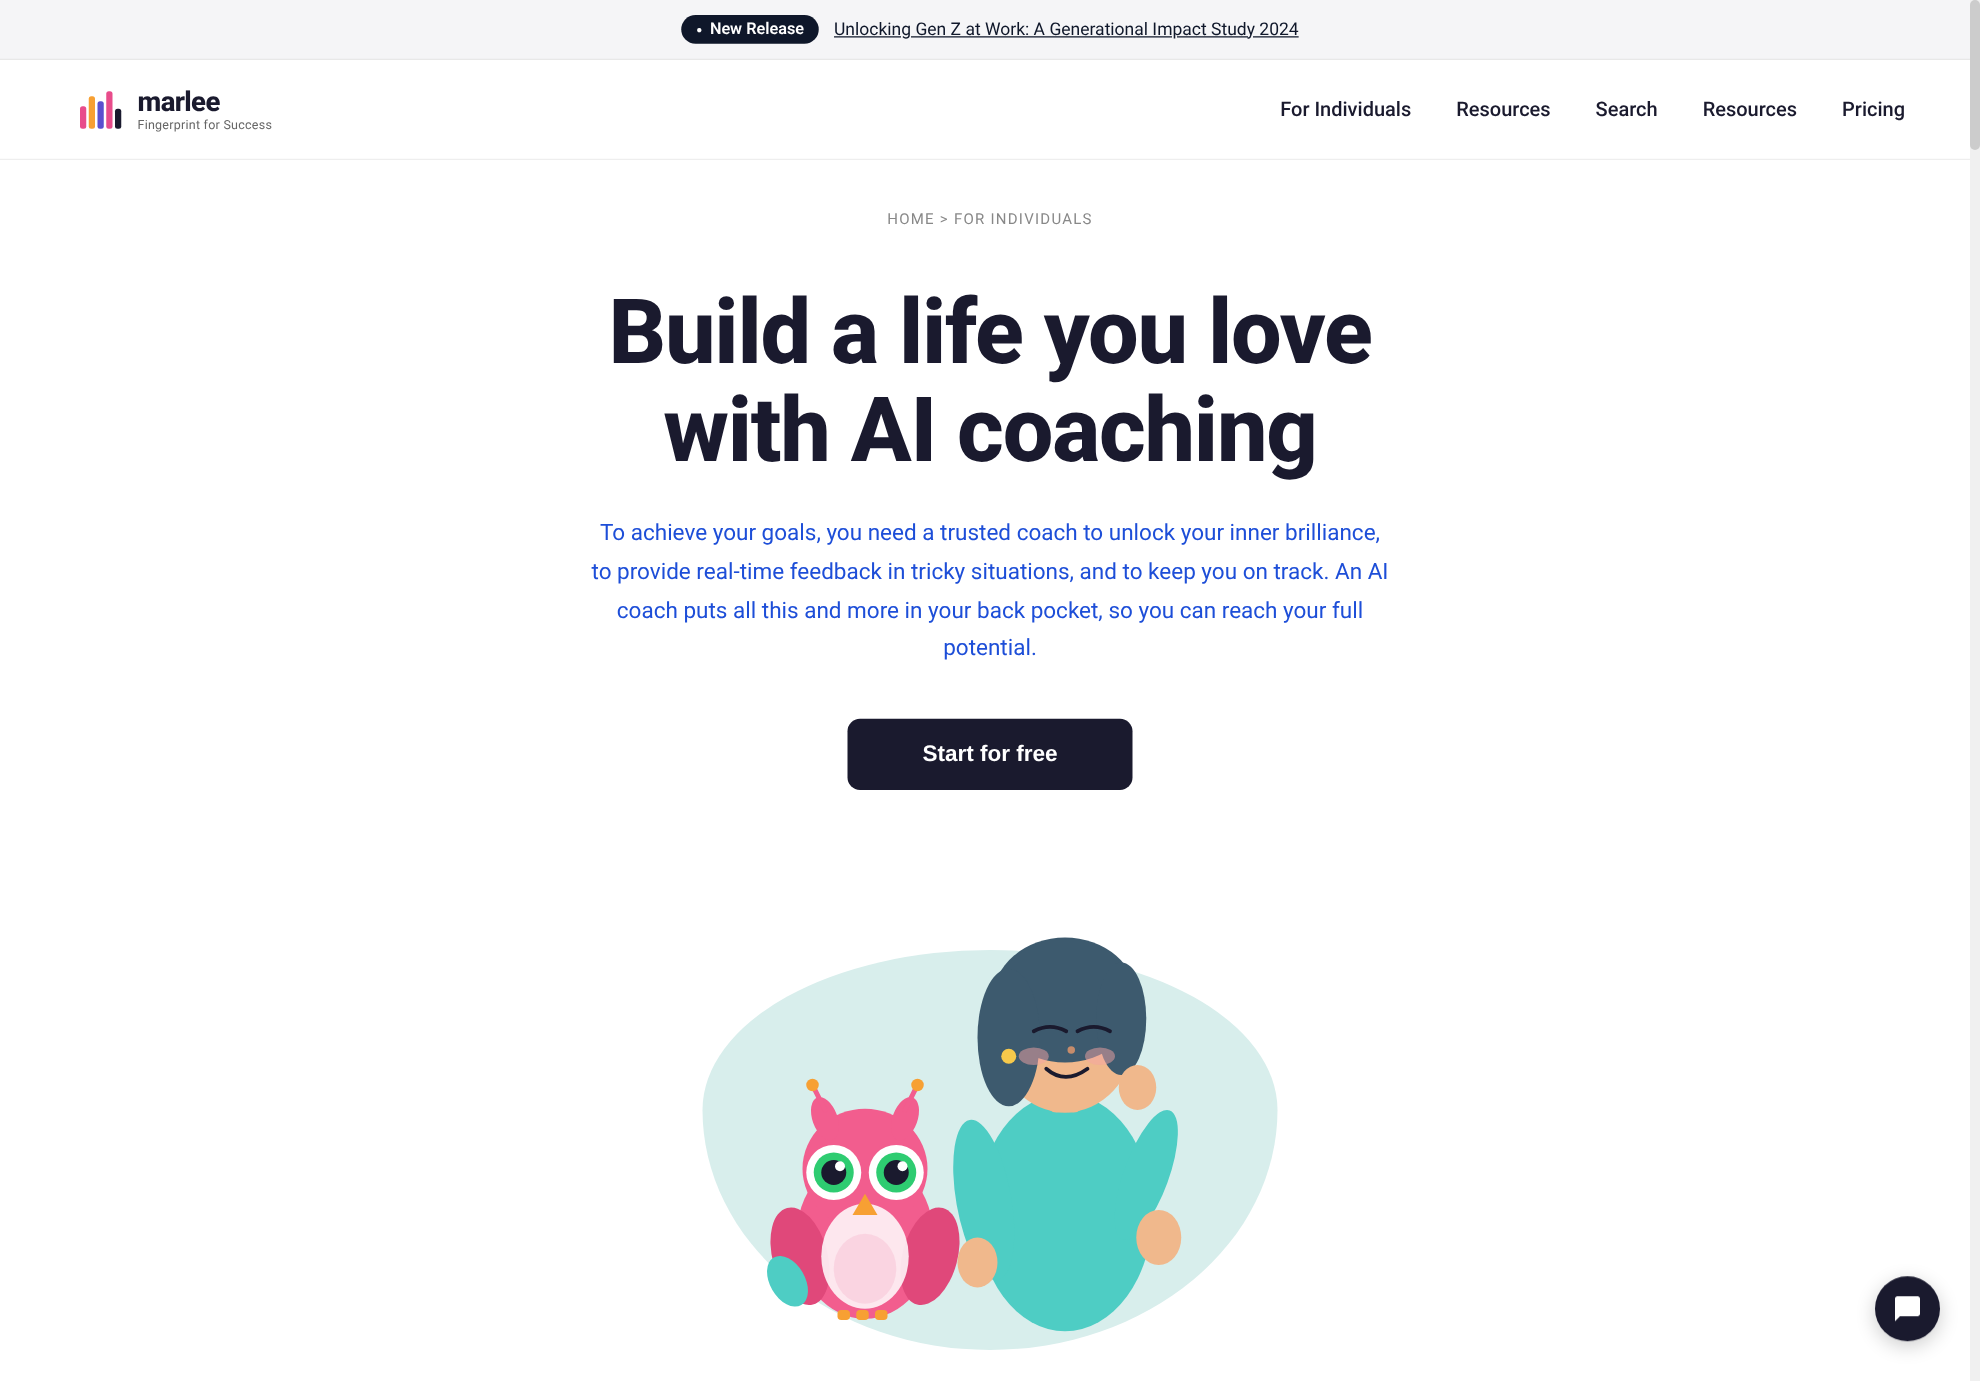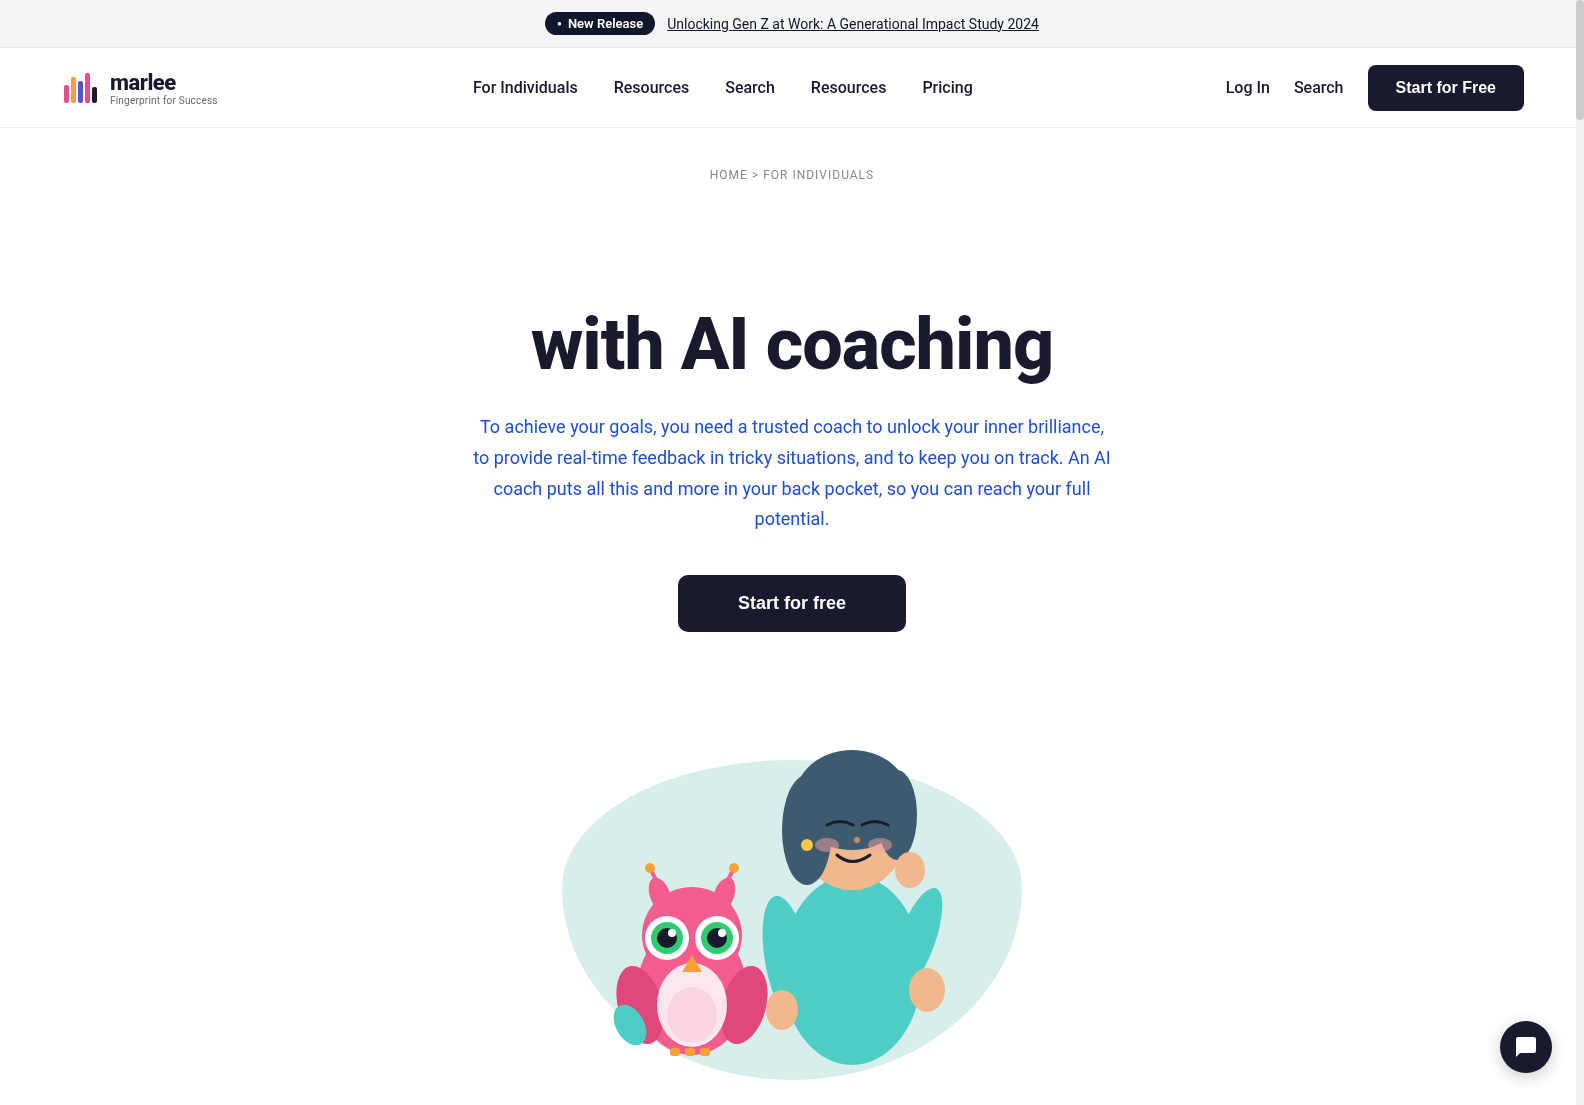--- a/index.html
+++ b/index.html
@@ -273,33 +273,28 @@
   </div>
 
   <ul class="nav-links">
     <li><a>For Individuals</a></li>
     <li><a>Resources</a></li>
     <li><a>Search</a></li>
     <li><a>Resources</a></li>
     <li><a>Pricing</a></li>
   </ul>
 
-  <div class="nav-right">
-    <a class="nav-login">Log In</a>
-    <span class="nav-search">Search</span>
-    <button class="btn-start-free">Start for Free</button>
-  </div>
 </nav>
 
 <main class="main-content">
 
   <div class="breadcrumb"><span>HOME</span><span> &gt; </span><span>FOR INDIVIDUALS</span></div>
 
   <h1 class="hero-heading">
-    <br>
+    <span>Build a life you love</span><br>
     <span>with AI coaching</span>
   </h1>
 
   <p class="hero-subtext">To achieve your goals, you need a trusted coach to unlock your inner brilliance, to provide real-time feedback in tricky situations, and to keep you on track. An AI coach puts all this and more in your back pocket, so you can reach your full potential.</p>
 
   <button class="btn-cta">Start for free</button>
 
   <div class="hero-illustration">
 
     <div class="blob-bg"></div>

